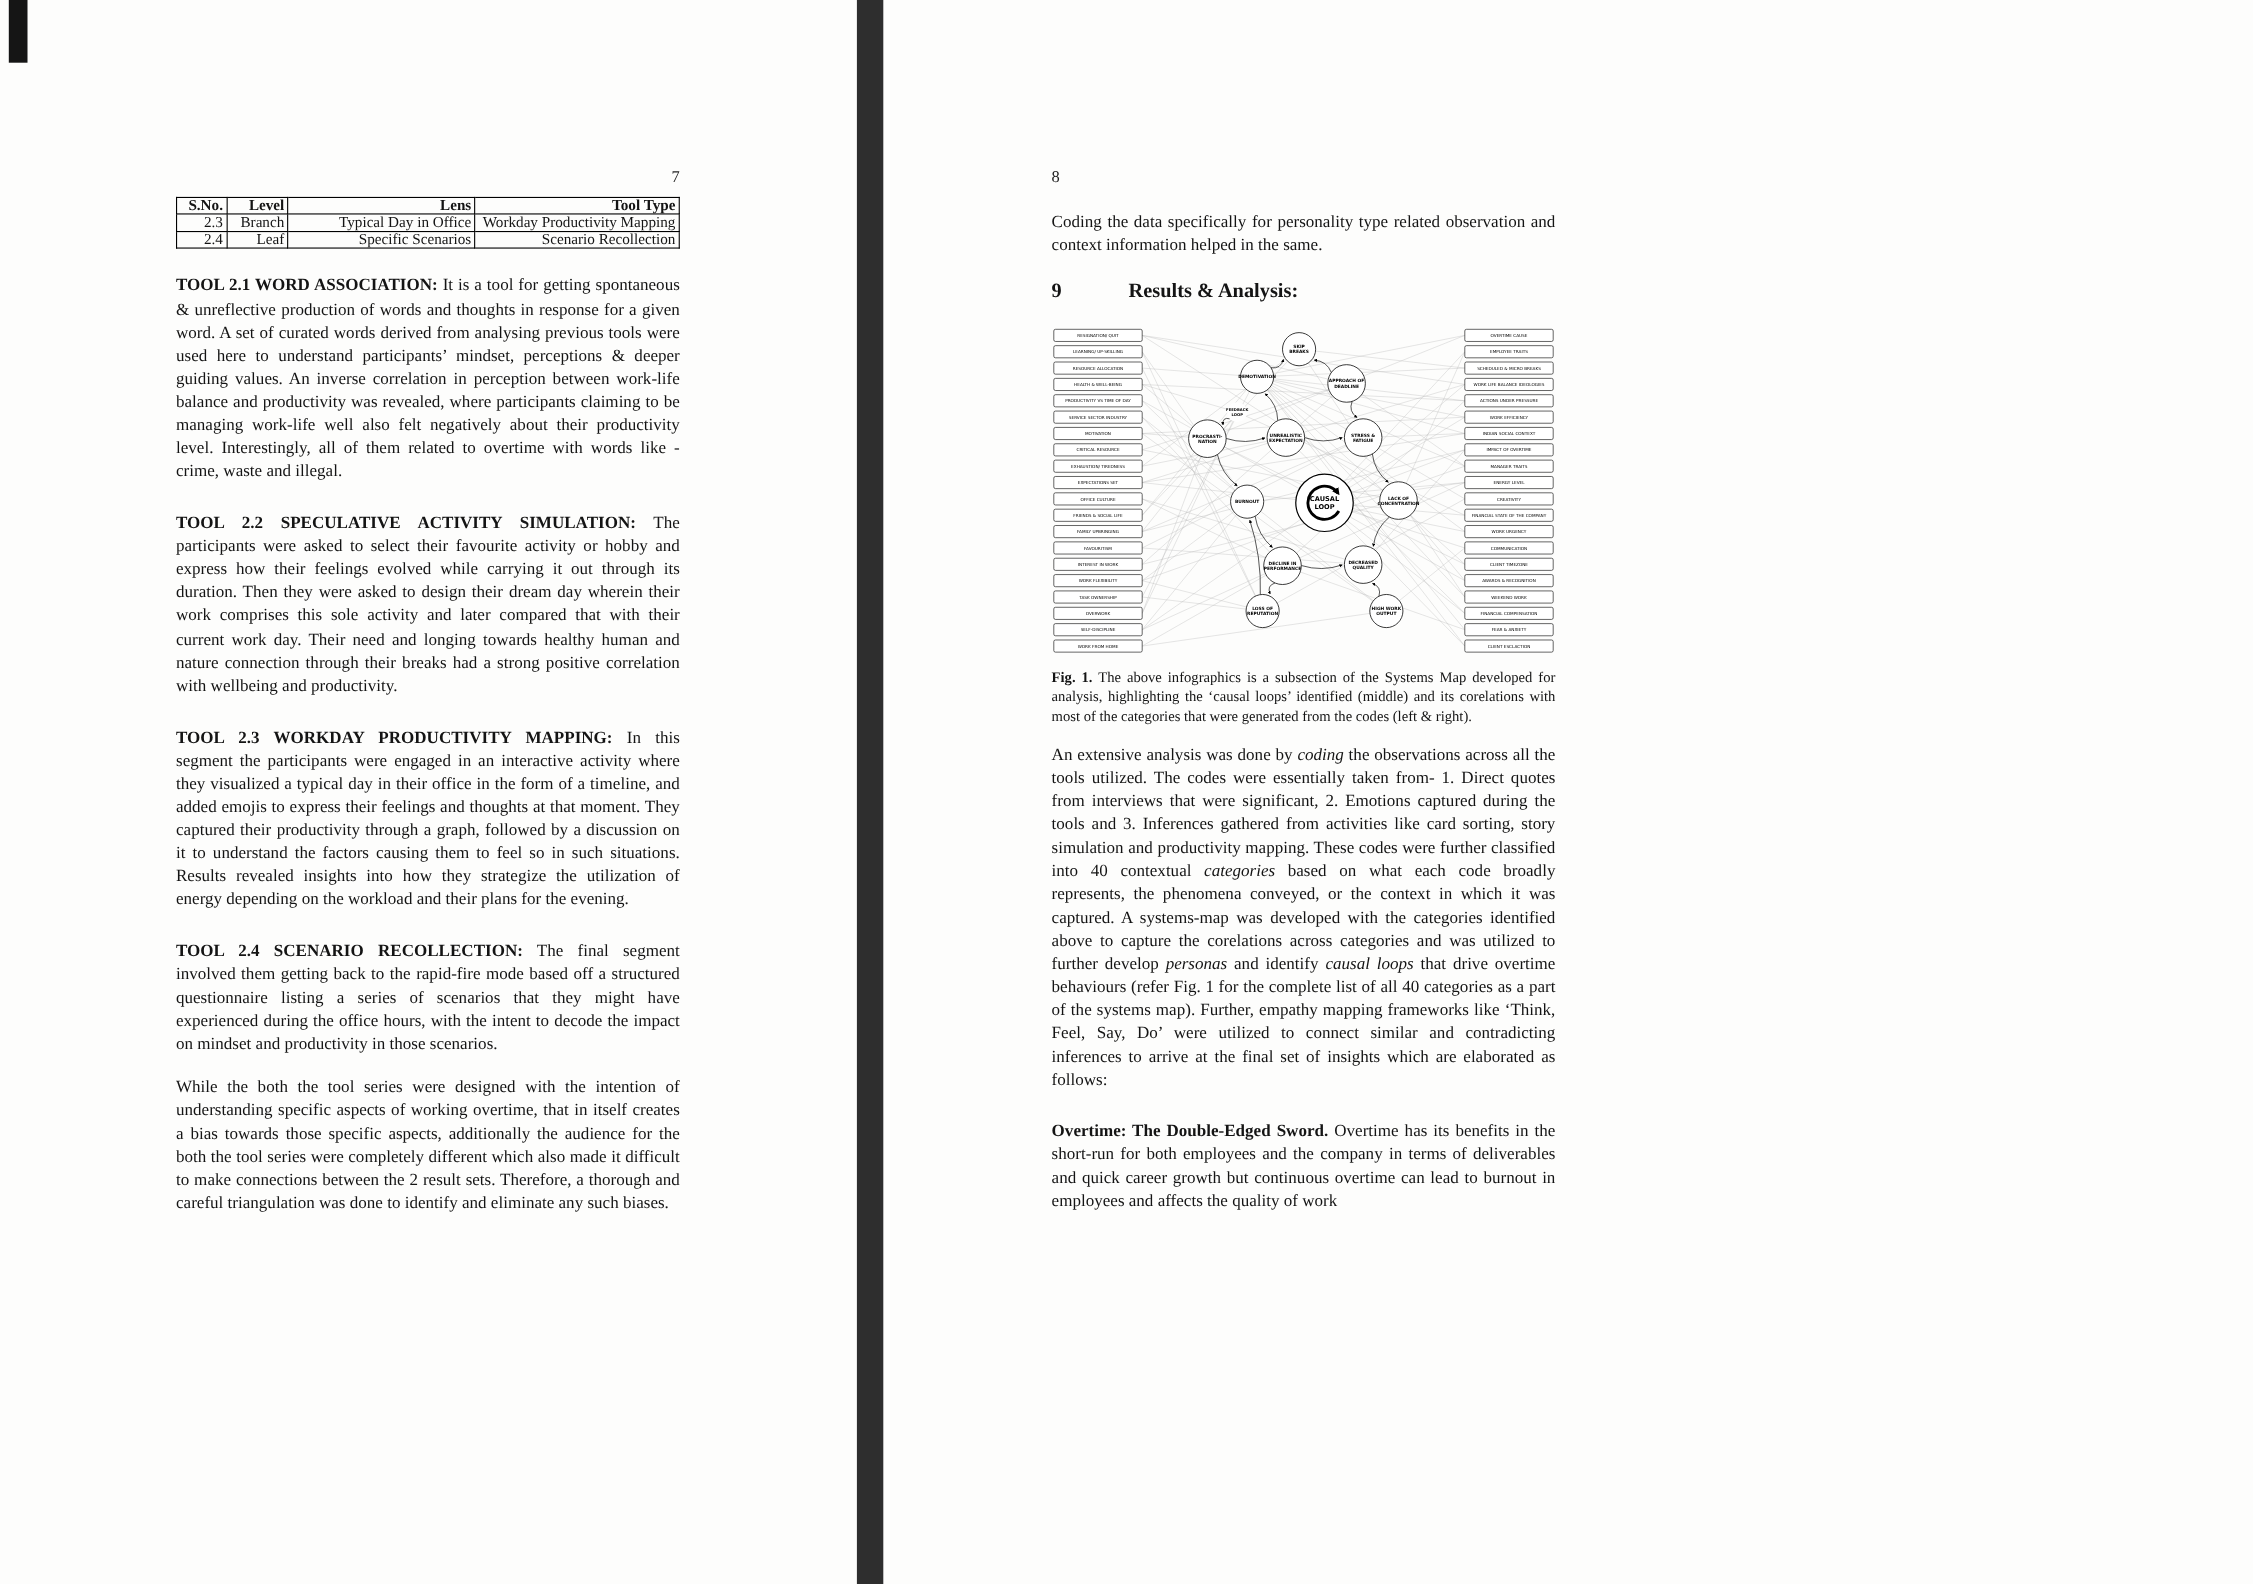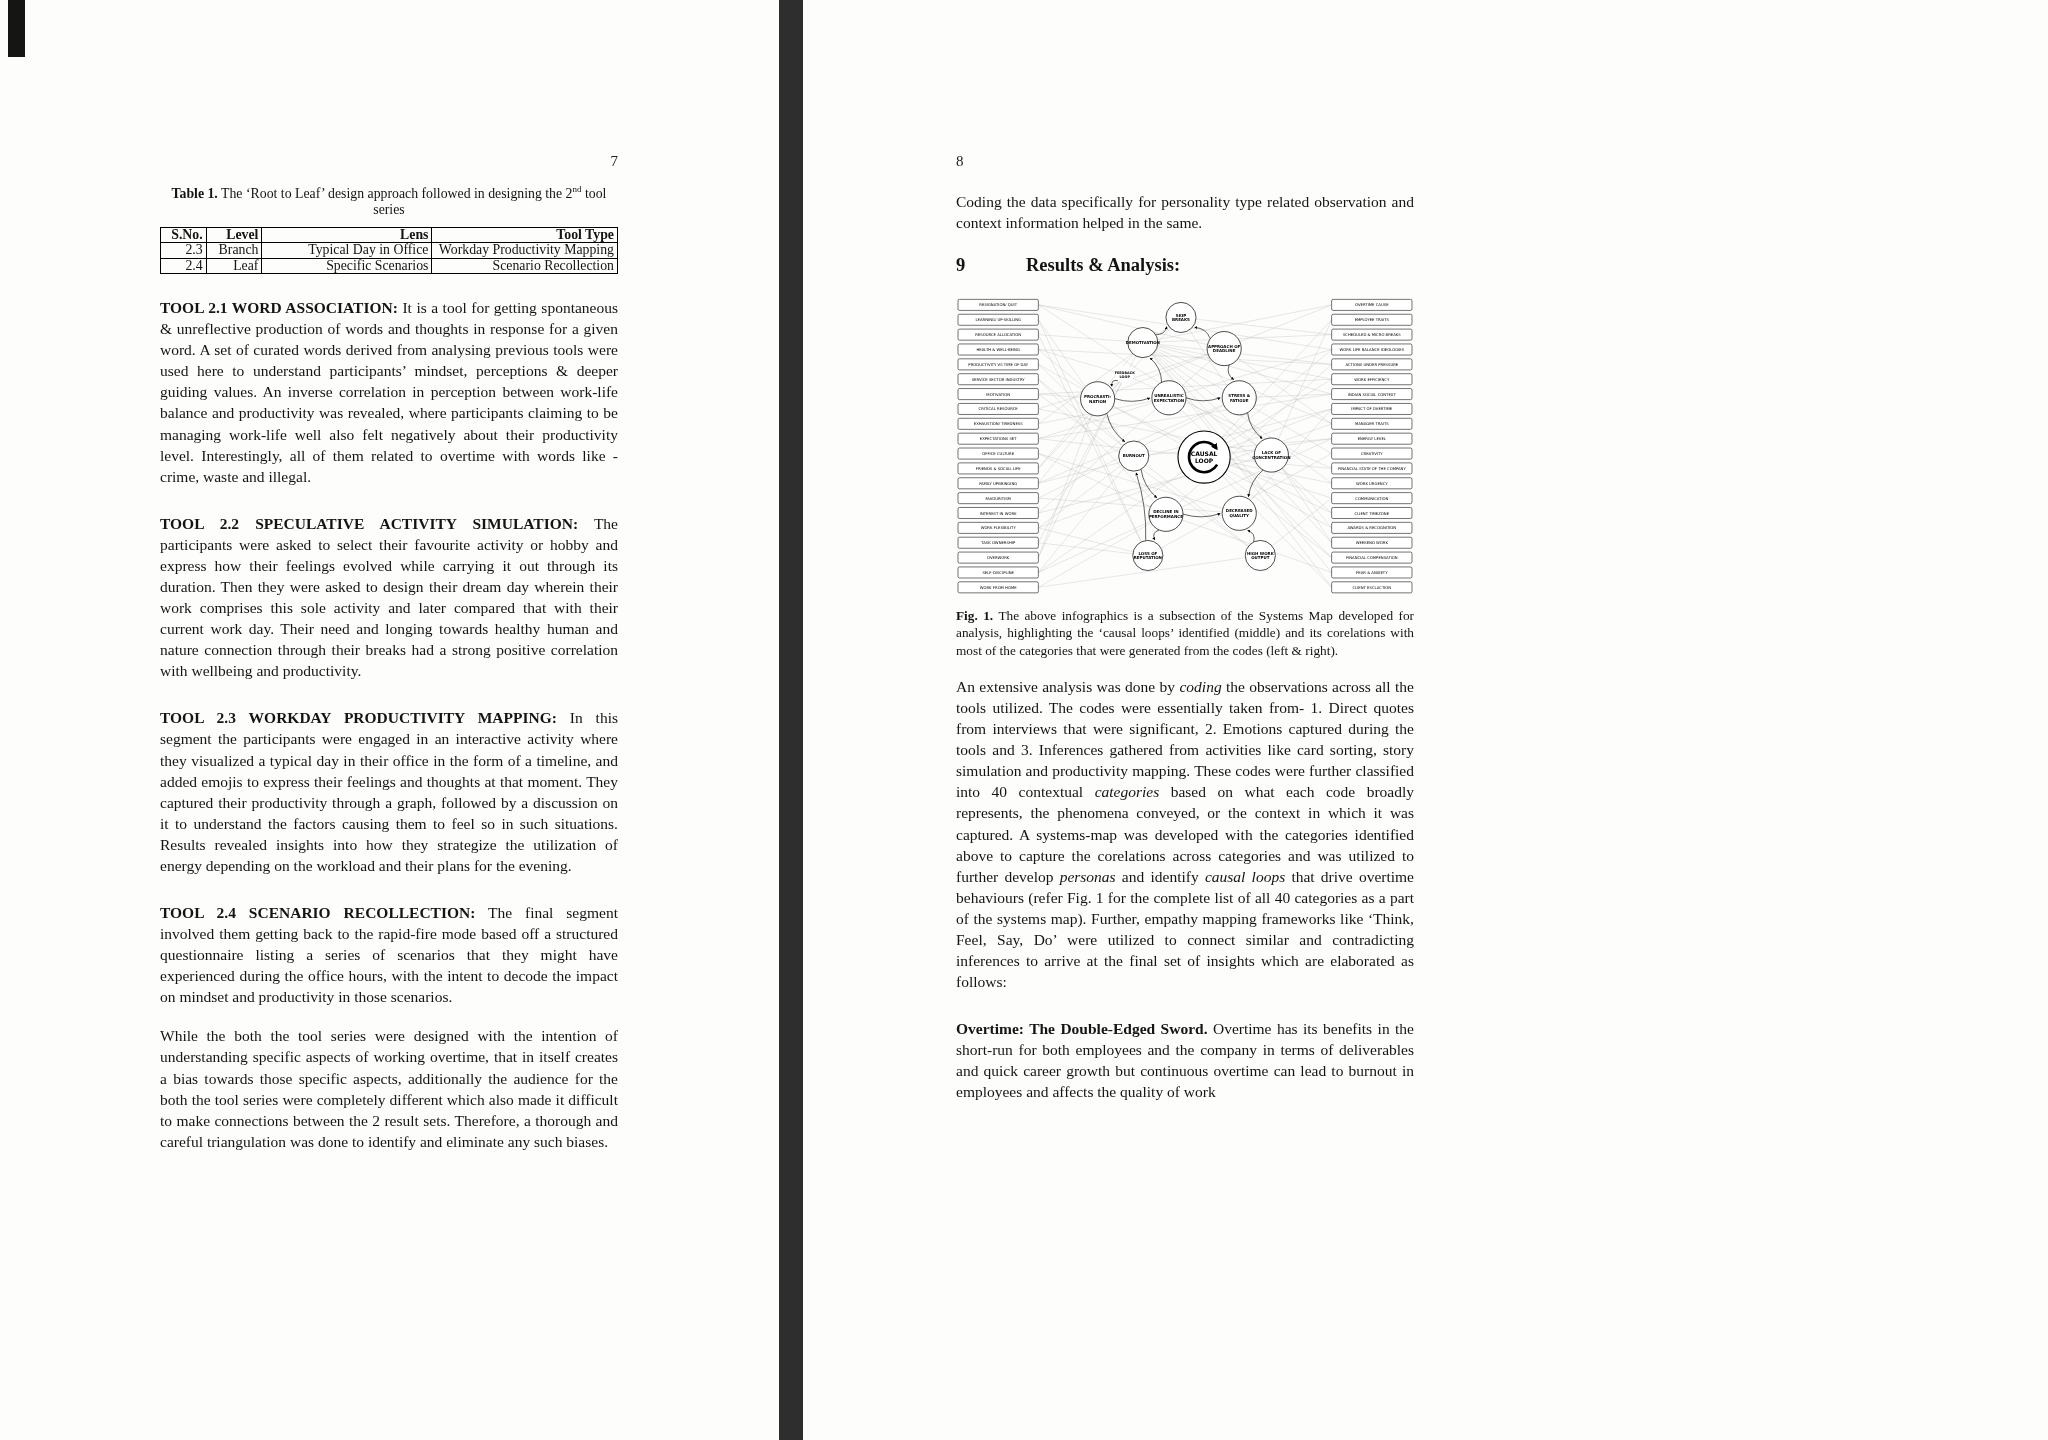--- a/index.html
+++ b/index.html
@@ -33,24 +33,20 @@
   .analysis{margin-top:17px;}
   .overtime{margin-top:26px;}
 </style>
 </head>
 <body>
 
 <div class="page page-left">
   <div class="edge-notch"></div>
   <div class="col col-left">
     <div class="pagenum right">7</div>
-    <p class="table-caption">
-      <b>Table 1.</b>
-      <span>The ‘Root to Leaf’ design approach followed in designing the 2</span><sup>nd</sup><span> tool series</span>
-    </p>
     <table class="tool-table">
       <colgroup>
           <col style="width:10%">
           <col style="width:12.2%">
           <col style="width:37.2%">
           <col style="width:40.6%">
         </colgroup>
       <thead>
           <tr id="tool-table-head">
             <th>S.No.</th>

